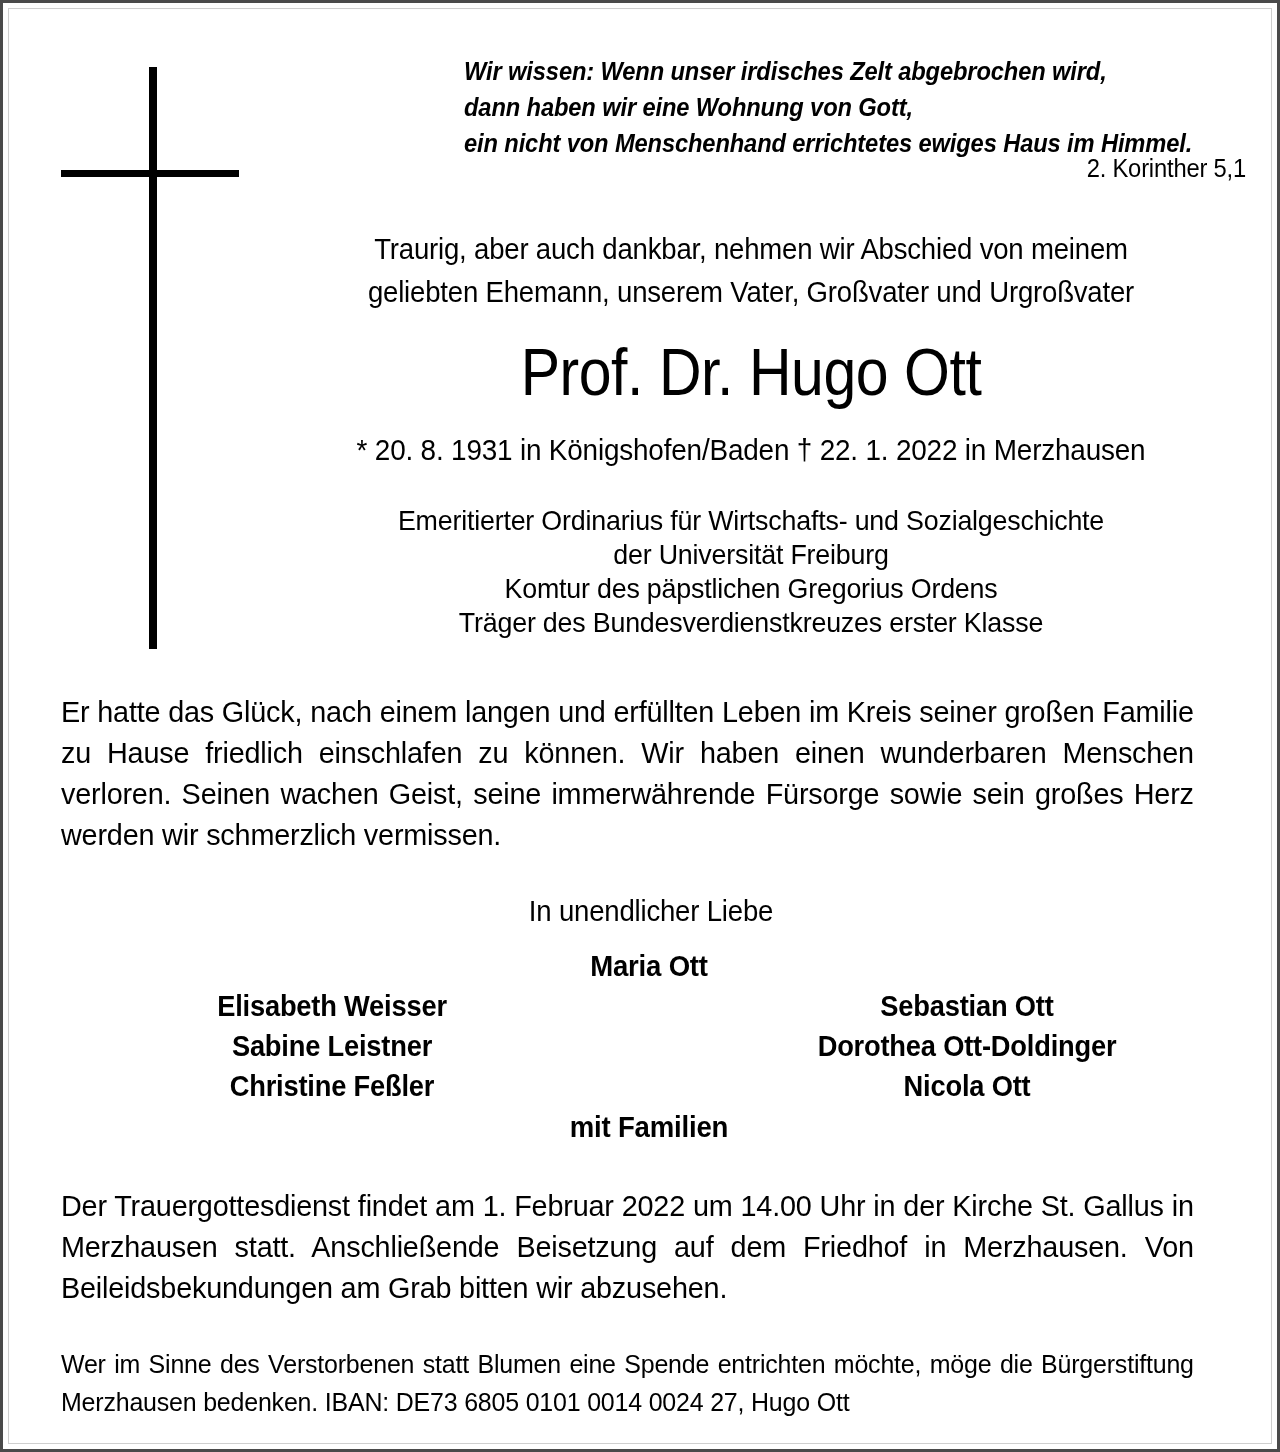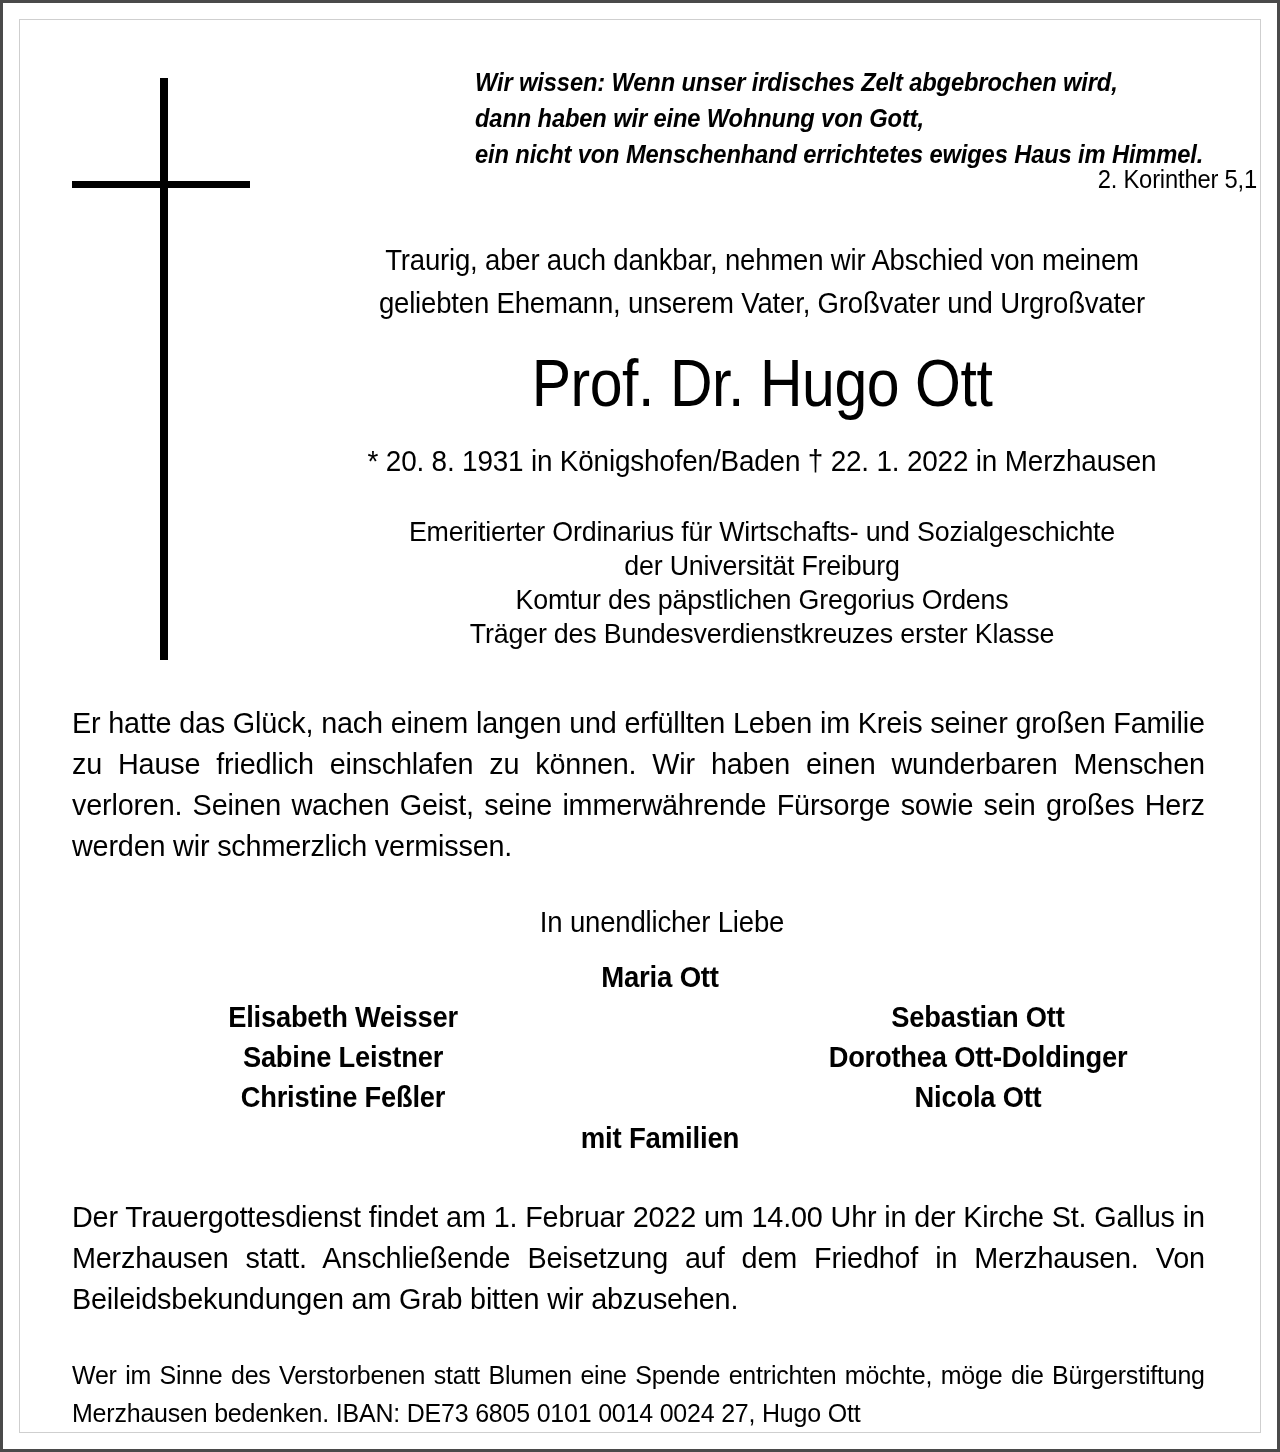--- a/index.html
+++ b/index.html
@@ -16,21 +16,21 @@
   }
 
   
   .notice {
     position: relative;
     box-sizing: border-box;
     width: 1280px;
     height: 1452px;
     background: #ffffff;
     border: 3px solid #4a4a4a;
-    padding: 16px;
+    padding: 5px;
   }
   .notice-inner {
     position: relative;
     box-sizing: border-box;
     width: 100%;
     height: 100%;
     border: 1px solid #cfcfcf;
     background: #ffffff;
   }
 

